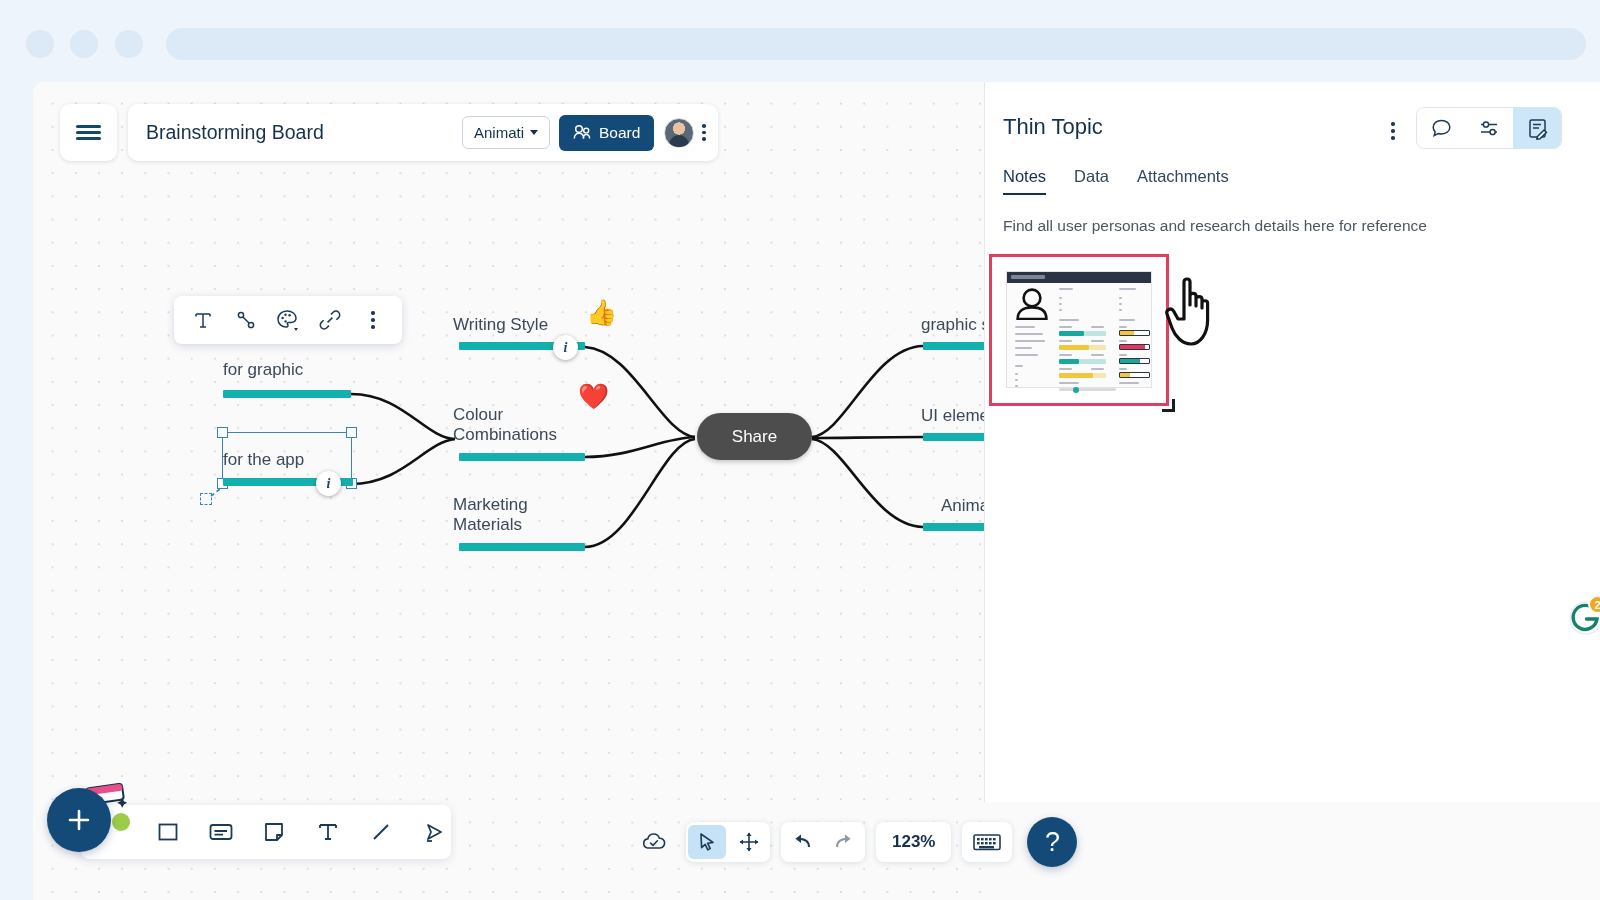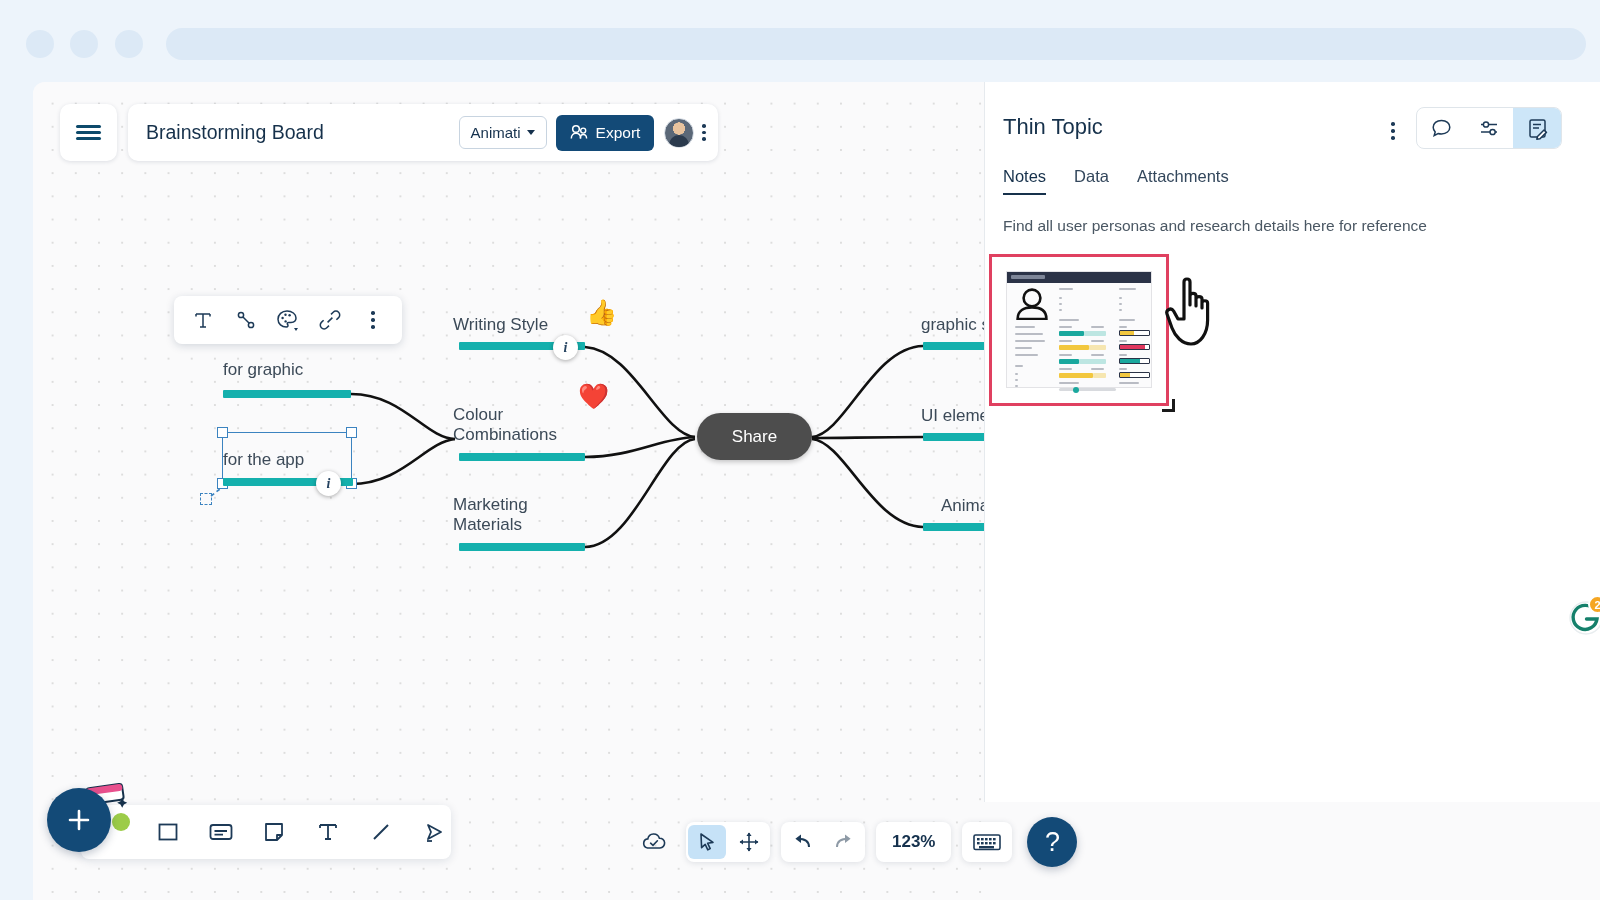--- a/index.html
+++ b/index.html
@@ -296,21 +296,21 @@
       <span>Animati</span>
       <span class="caret-down"></span>
     </button>
     <button id="share-btn">
       <svg width="19" height="17" viewBox="0 0 19 17">
         <circle cx="6" cy="5" r="3.3" fill="none" stroke="#fff" stroke-width="1.5"></circle>
         <path d="M1.3,14.6 C1.3,10.8 3.7,9.3 6,9.3 C8.3,9.3 10.7,10.8 10.7,14.6" fill="none" stroke="#fff" stroke-width="1.5"></path>
         <circle cx="13.2" cy="6.6" r="2.5" fill="none" stroke="#fff" stroke-width="1.4"></circle>
         <path d="M10.3,14.6 C10.3,11.6 11.7,10.5 13.2,10.5 C15,10.5 16.6,11.6 16.6,14.6" fill="none" stroke="#fff" stroke-width="1.4"></path>
       </svg>
-      <span>Export</span>
+      <span>Board</span>
     </button>
     <div id="avatar"></div>
     <div id="topbar-more" class="kebab">
       <i></i>
         <i></i>
         <i></i>
     </div>
   </div>
 
   <div id="elem-toolbar">

